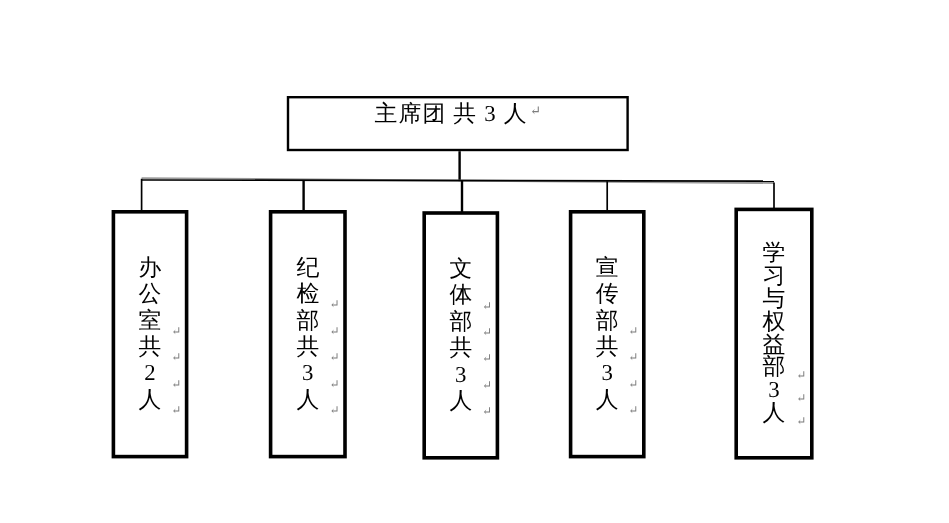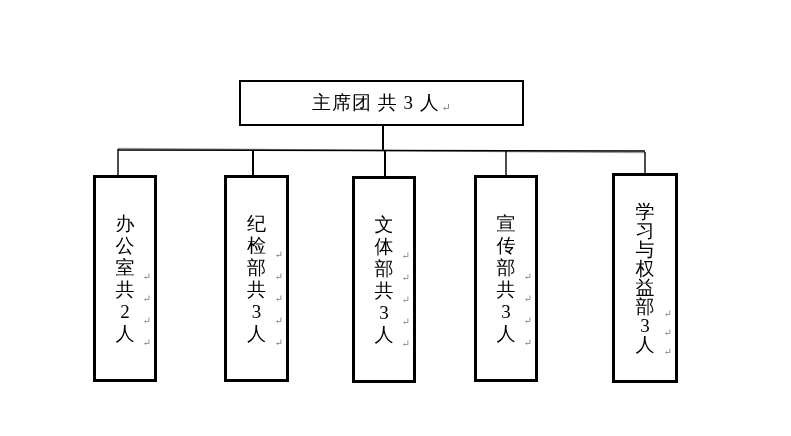--- a/index.html
+++ b/index.html
@@ -19,21 +19,20 @@
   
   .root-box {
     position: absolute;
     left: 239px;
     top: 80px;
     width: 285px;
     height: 46px;
     border: 2.5px solid #000000;
     box-sizing: border-box;
     display: flex;
-    align-items: center;
     justify-content: center;
     font-size: 19px;
     letter-spacing: 1px;
     white-space: nowrap;
   }
   .root-mark {
     font-size: 11px;
     color: #7d7d7d;
     margin-left: 2px;
     position: relative;

